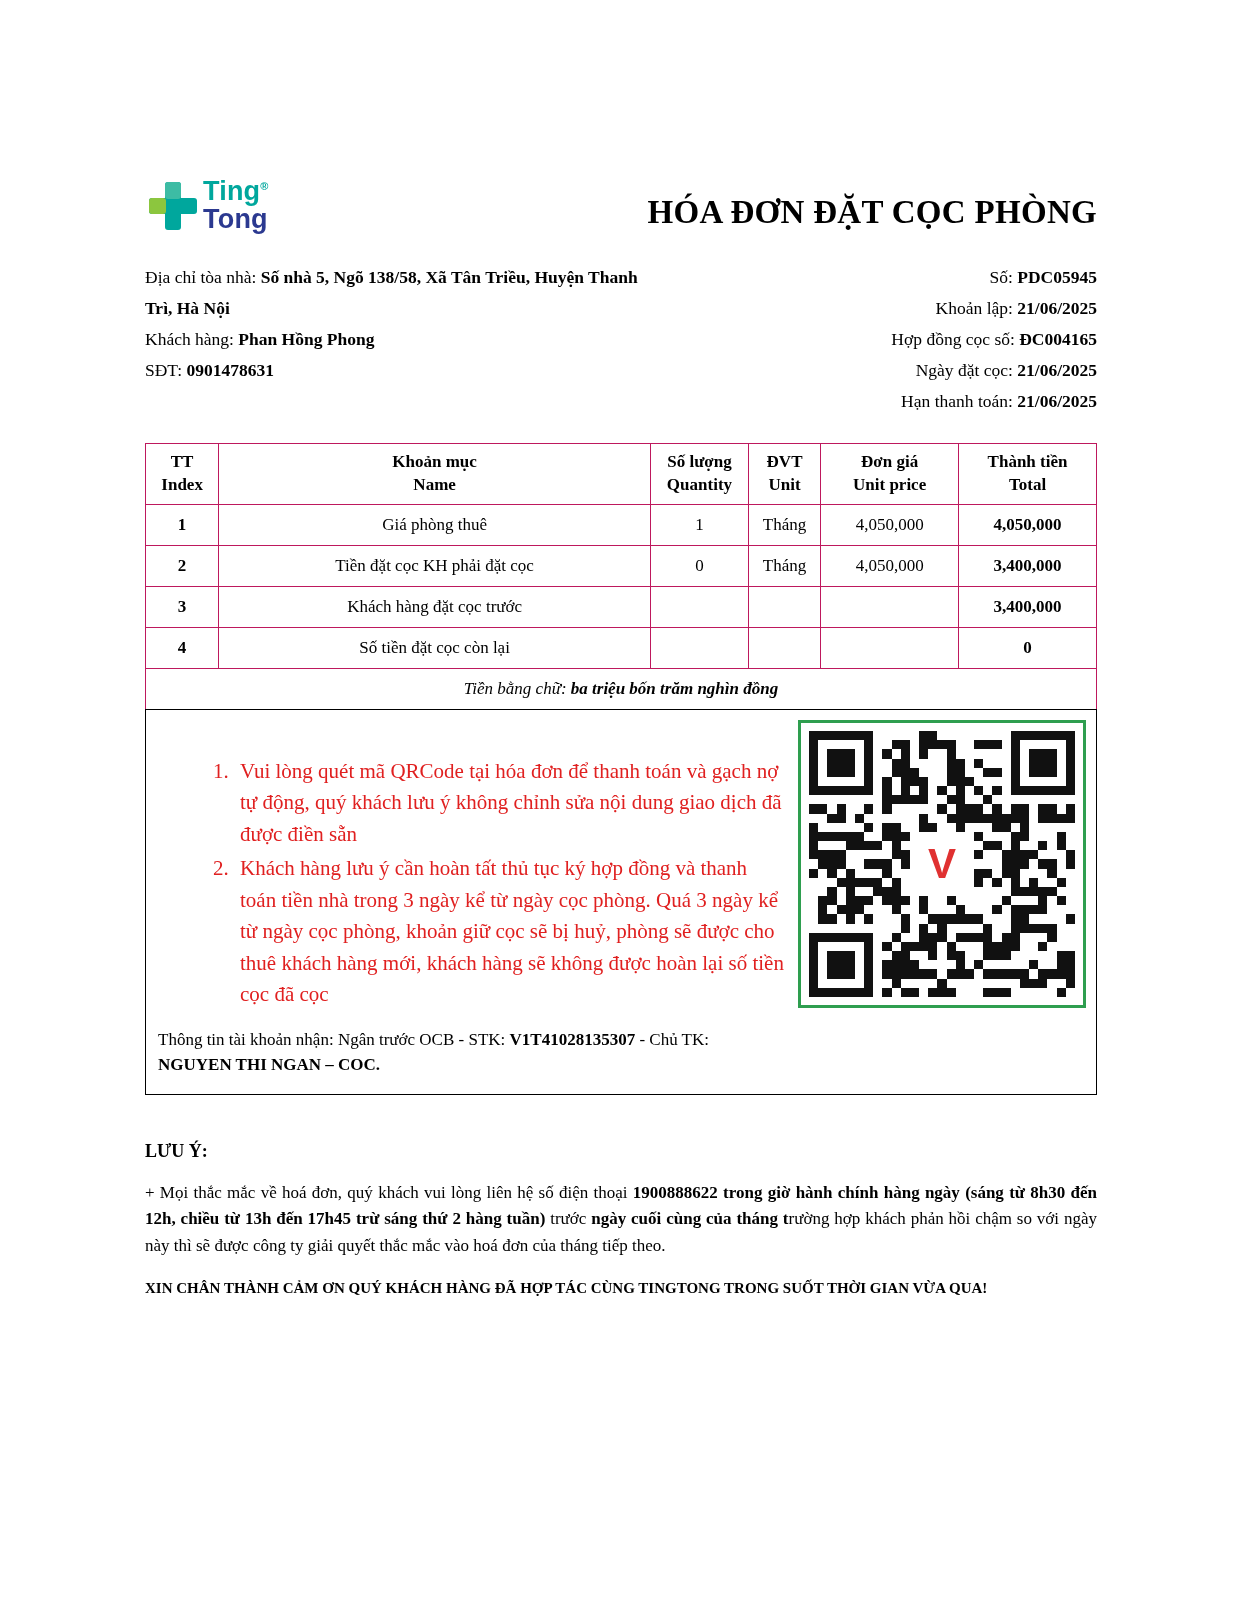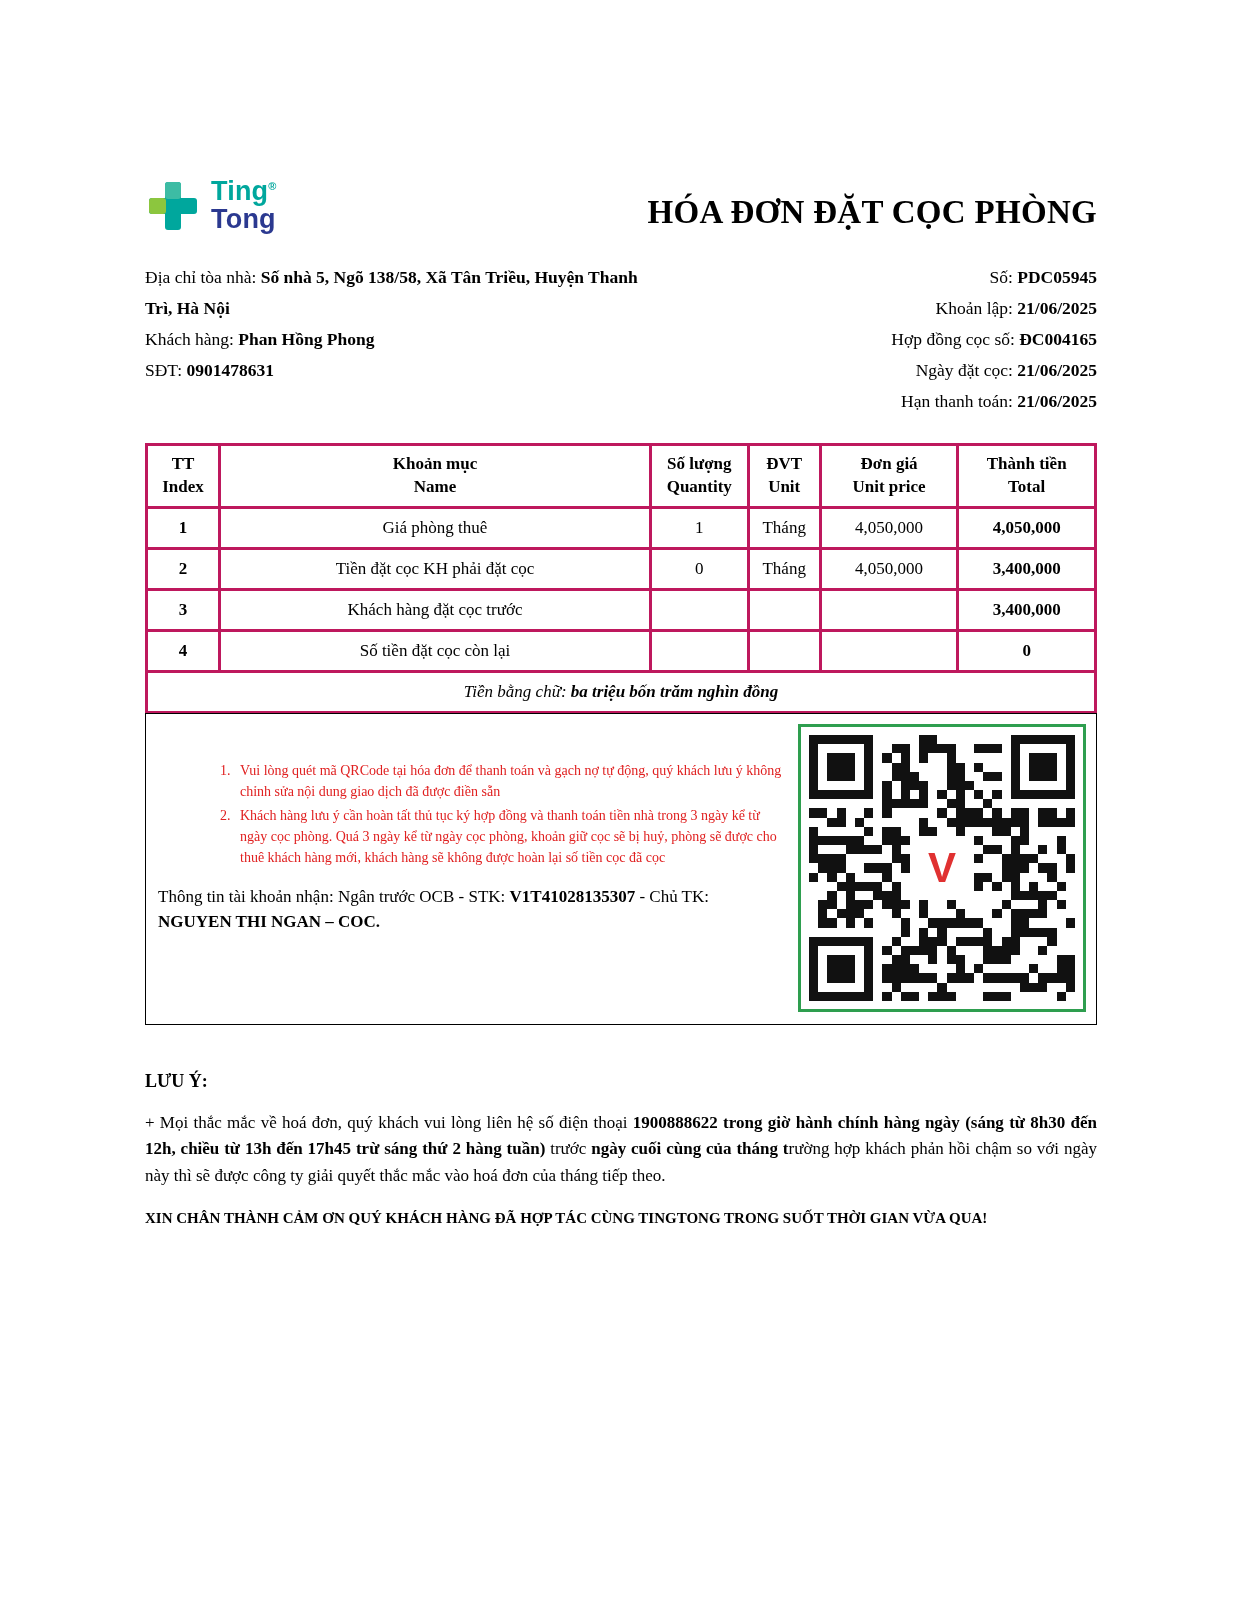--- a/index.html
+++ b/index.html
@@ -14,51 +14,51 @@
     --brand-navy:#2B3990;
     --note-red:#E02020;
     --qr-border-green:#2E9E4F;
     --qr-logo-red:#E03131;
   }
   .page { position:relative; width:1236px; height:1600px; background:#fff; overflow:hidden; }
   .content { position:absolute; left:145px; top:178px; width:952px; }
 
   
   .hdr { display:flex; justify-content:space-between; align-items:flex-start; }
-  .logo { display:flex; gap:10px; }
+  .logo { display:flex; gap:2px; }
   .logo-icon { width:56px; height:56px; }
   .logo-text { font-family:"Liberation Sans", sans-serif; font-weight:bold; font-size:27px; line-height:1.02; letter-spacing:0.2px; }
   .logo-ting { color:var(--brand-teal); }
   .logo-ting sup { font-size:11px; vertical-align:super; }
   .logo-tong { color:var(--brand-navy); }
   .doc-title { font-size:33px; font-weight:bold; margin-top:16px; letter-spacing:0.3px; }
 
   
   .info { display:flex; justify-content:space-between; margin-top:28px; font-size:17.5px; line-height:31px; }
   .info-left { width:522px; }
   .info-right { flex:1; text-align:right; }
   .val { font-weight:bold; }
 
   
   table.inv { width:100%; border-collapse:collapse; margin-top:26px; font-size:17px; }
-  table.inv th, table.inv td { border:3px solid #be185d; vertical-align:middle; }
+  table.inv th, table.inv td { border:1px solid #be185d; vertical-align:middle; }
   table.inv th { font-weight:bold; text-align:center; padding:7px 4px; line-height:1.35; }
   table.inv td { height:41px; text-align:center; padding:2px 6px; }
   td.c-name { text-align:left; padding-left:14px; }
   td.c-tt, td.c-total { font-weight:bold; }
   .c-tt { width:7.7%; } .c-name { width:45.4%; } .c-qty { width:10.3%; }
   .c-unit { width:7.6%; } .c-price { width:14.5%; } .c-total { width:14.5%; }
   td.c-words { text-align:left; padding-left:12px; height:42px; }
   .it { font-style:italic; }
   .b { font-weight:bold; }
 
   
   .notes-box { display:flex; justify-content:space-between; border:1px solid #000; margin-top:-1px; min-height:312px; }
   .notes-left { flex:1; padding:46px 14px 16px 12px; }
-  .notes-left ol { padding-left:76px; color:var(--note-red); font-size:14px; line-height:1.5; }
+  .notes-left ol { padding-left:76px; color:var(--note-red); font-size:21px; line-height:1.5; }
   .notes-left ol li { padding-left:6px; margin-bottom:3px; }
   .bank { font-size:17px; line-height:1.5; margin-top:16px; }
   .qr { position:relative; flex:0 0 auto; width:288px; height:288px; margin:10px 10px 0 0;
         border:3px solid var(--qr-border-green); background:#fff; padding:8px; }
   .qr svg { width:100%; height:100%; display:block; shape-rendering:crispEdges; }
   .qr-logo { position:absolute; left:50%; top:50%; transform:translate(-50%,-50%);
              width:56px; height:56px; background:#fff; border-radius:10px;
              display:flex; align-items:center; justify-content:center;
              font-family:"Liberation Sans", sans-serif; font-weight:bold; font-size:42px;
              color:var(--qr-logo-red); }

